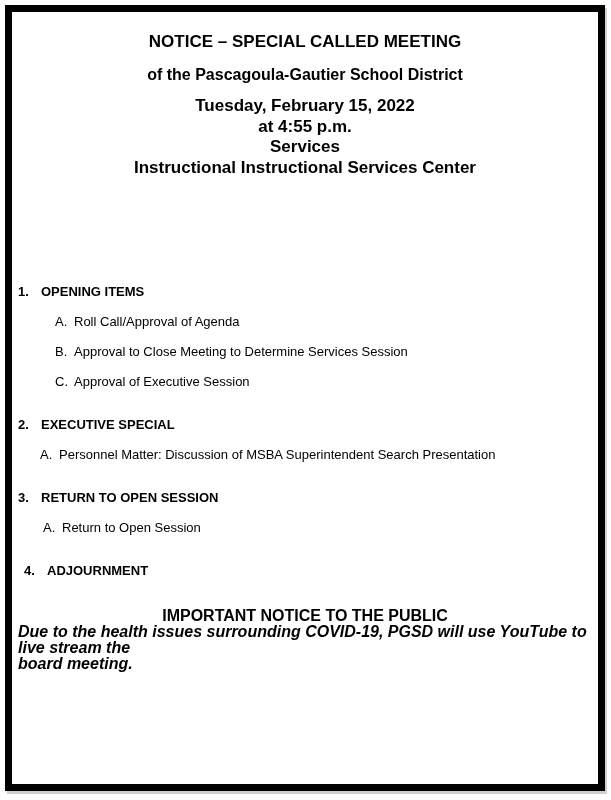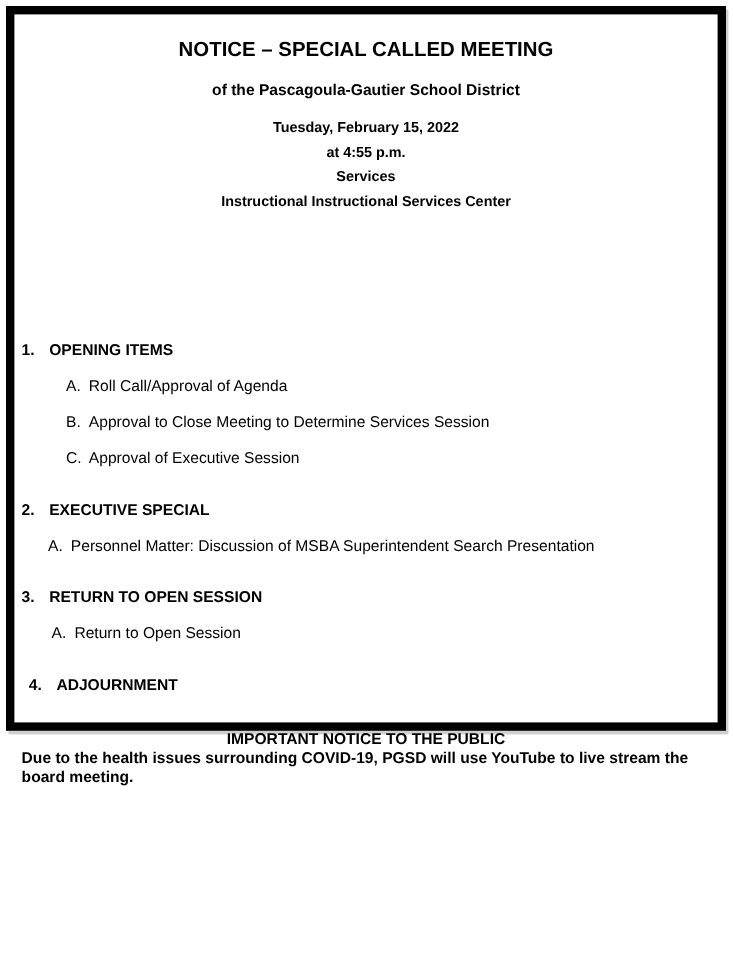--- a/index.html
+++ b/index.html
@@ -15,45 +15,45 @@
     height: 800px;
     background: #ffffff;
     position: relative;
     overflow: hidden;
   }
   .page {
     position: absolute;
     left: 5px;
     top: 5px;
     width: 600px;
-    height: 604px;
+    height: 786px;
     box-sizing: border-box;
     border: 7px solid #000000;
     background: #ffffff;
     padding: 0 6px;
     box-shadow: 2px 3px 0 #cfcfcf;
   }
   .doc-title {
     font-size: 17px;
     line-height: 20px;
     font-weight: bold;
     text-align: center;
     margin: 20px 0 0 0;
   }
   .subtitle {
     text-align: center;
     font-weight: bold;
-    font-size: 13px;
+    font-size: 16px;
     line-height: 16px;
     margin-top: 15px;
   }
   .event-block {
     text-align: center;
     font-weight: bold;
-    font-size: 12px;
+    font-size: 17px;
     line-height: 20.5px;
     margin-top: 13px;
   }
   .agenda {
     margin-top: 106px;
     font-size: 13px;
   }
   .section { margin-top: 27px; }
   .section:first-child { margin-top: 0; }
   .sec-head {
@@ -74,29 +74,30 @@
     flex: none;
     width: 15px;
     margin-right: 4px;
   }
   .sec-1 .item { margin-left: 37px; }
   .sec-2 .item { margin-left: 22px; }
   .sec-3 .item { margin-left: 25px; }
   .sec-4 { padding-left: 6px; }
   .public-notice {
     margin-top: 29px;
-    font-size: 13px;
+    font-size: 16px;
   }
   .pn-head {
     text-align: center;
     font-weight: bold;
     line-height: 16px;
   }
   .pn-body {
     font-weight: bold;
+    font-style: italic;
     line-height: 16px;
   }
 </style>
 </head>
 <body>
 
 <div class="canvas">
   <div class="page">
 
     <h1 class="doc-title">NOTICE – SPECIAL CALLED MEETING</h1>

